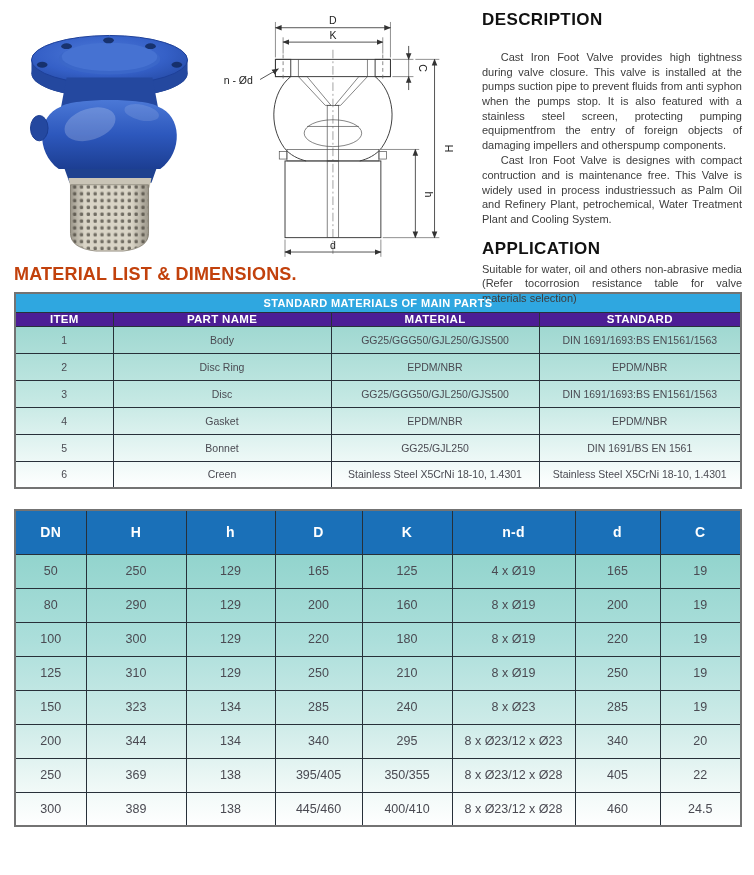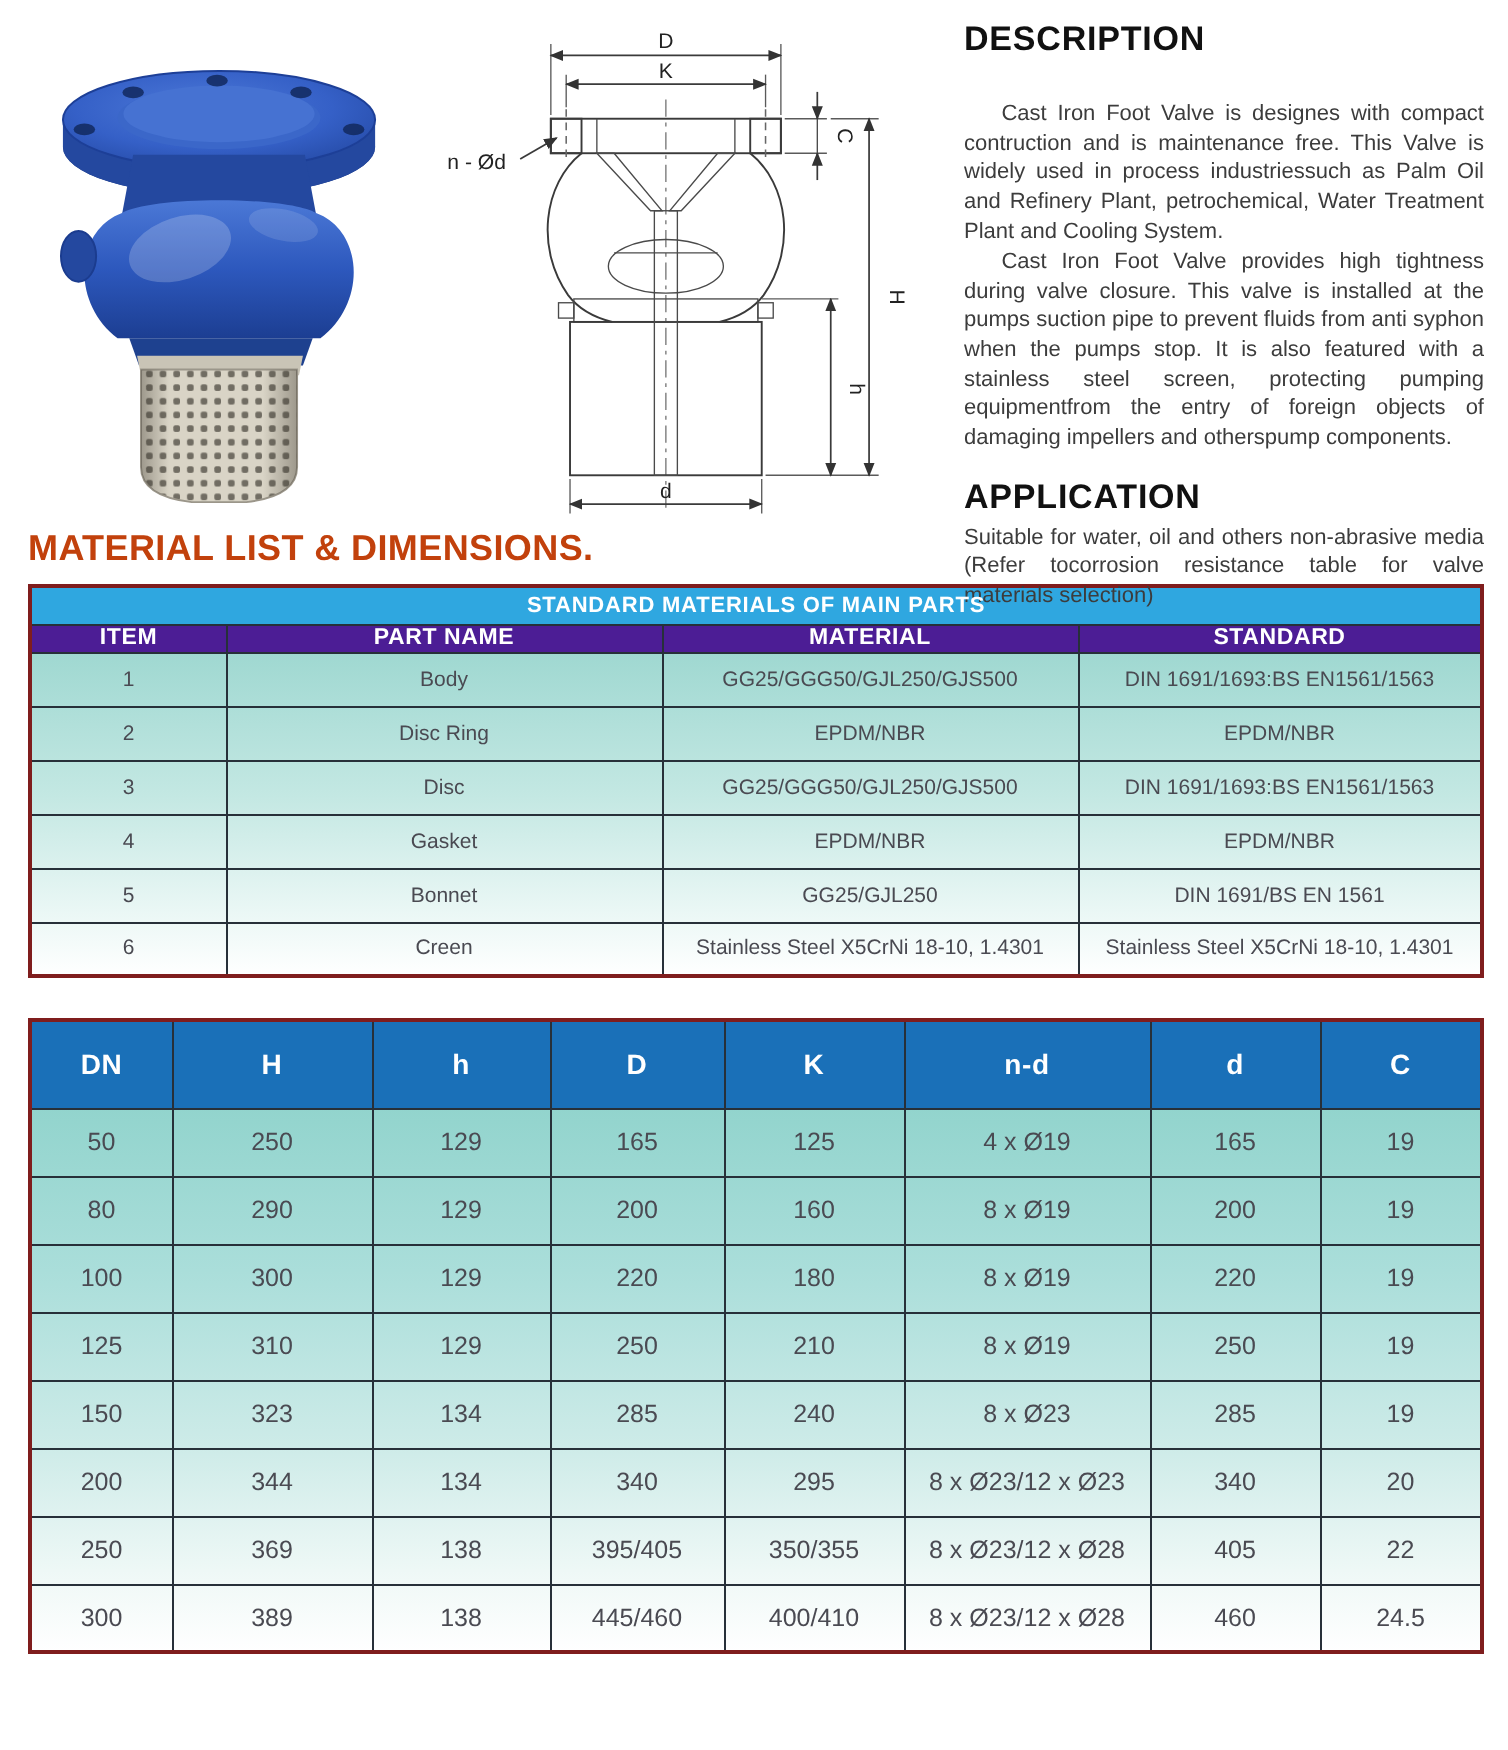--- a/index.html
+++ b/index.html
@@ -32,21 +32,21 @@
   }
 
   
   .section-title {
     font-size: 18px; font-weight: bold; color: #c2410c;
     margin: 4px 0 7px 14px; letter-spacing: 0.2px;
   }
 
   
   table { border-collapse: collapse; table-layout: fixed; }
-  .spec-table { width: 726px; margin-left: 14px; border: 2px solid #7f1d1d; }
+  .spec-table { width: 726px; margin-left: 14px; border: 2px solid #737373; }
   .spec-table th, .spec-table td { border: 1px solid #273039; text-align: center; vertical-align: middle; }
 
   
   .materials-table .title-bar td {
     background: #2fa7e0; color: #ffffff; font-size: 11px; font-weight: bold;
     height: 19px; letter-spacing: 0.4px;
   }
   .materials-table th {
     background: #4c1d95; color: #ffffff; font-size: 11.5px; font-weight: bold;
     height: 14px; letter-spacing: 0.3px;
@@ -213,22 +213,22 @@
         <line x1="72" y1="251" x2="172" y2="251" class="dim" marker-start="url(#ar)" marker-end="url(#ar)"></line>
         <text x="122" y="248" text-anchor="middle" class="dimtxt">d</text>
 
         <text x="8" y="76" text-anchor="start" class="dimtxt">n - Ød</text>
         <line x1="46" y1="71" x2="65" y2="60" class="dim" marker-end="url(#ar)"></line>
       </svg>
     </div>
 
     <div class="desc-col">
       <div class="desc-title">DESCRIPTION</div>
+      <p>Cast Iron Foot Valve provides high tightness during valve closure. This valve is installed at the pumps suction pipe to prevent fluids from anti syphon when the pumps stop. It is also featured with a stainless steel screen, protecting pumping equipmentfrom the entry of foreign objects of damaging impellers and otherspump components.</p>
       <p>Cast Iron Foot Valve is designes with compact contruction and is maintenance free. This Valve is widely used in process industriessuch as Palm Oil and Refinery Plant, petrochemical, Water Treatment Plant and Cooling System.</p>
-      <p>Cast Iron Foot Valve provides high tightness during valve closure. This valve is installed at the pumps suction pipe to prevent fluids from anti syphon when the pumps stop. It is also featured with a stainless steel screen, protecting pumping equipmentfrom the entry of foreign objects of damaging impellers and otherspump components.</p>
       <div class="app-title">APPLICATION</div>
       <p class="app-text">Suitable for water, oil and others non-abrasive media (Refer tocorrosion resistance table for valve materials selection)</p>
     </div>
   </div>
 
   <div class="section-title">MATERIAL LIST &amp; DIMENSIONS.</div>
 
   <table class="spec-table materials-table">
     <colgroup>
       <col style="width:98px">

